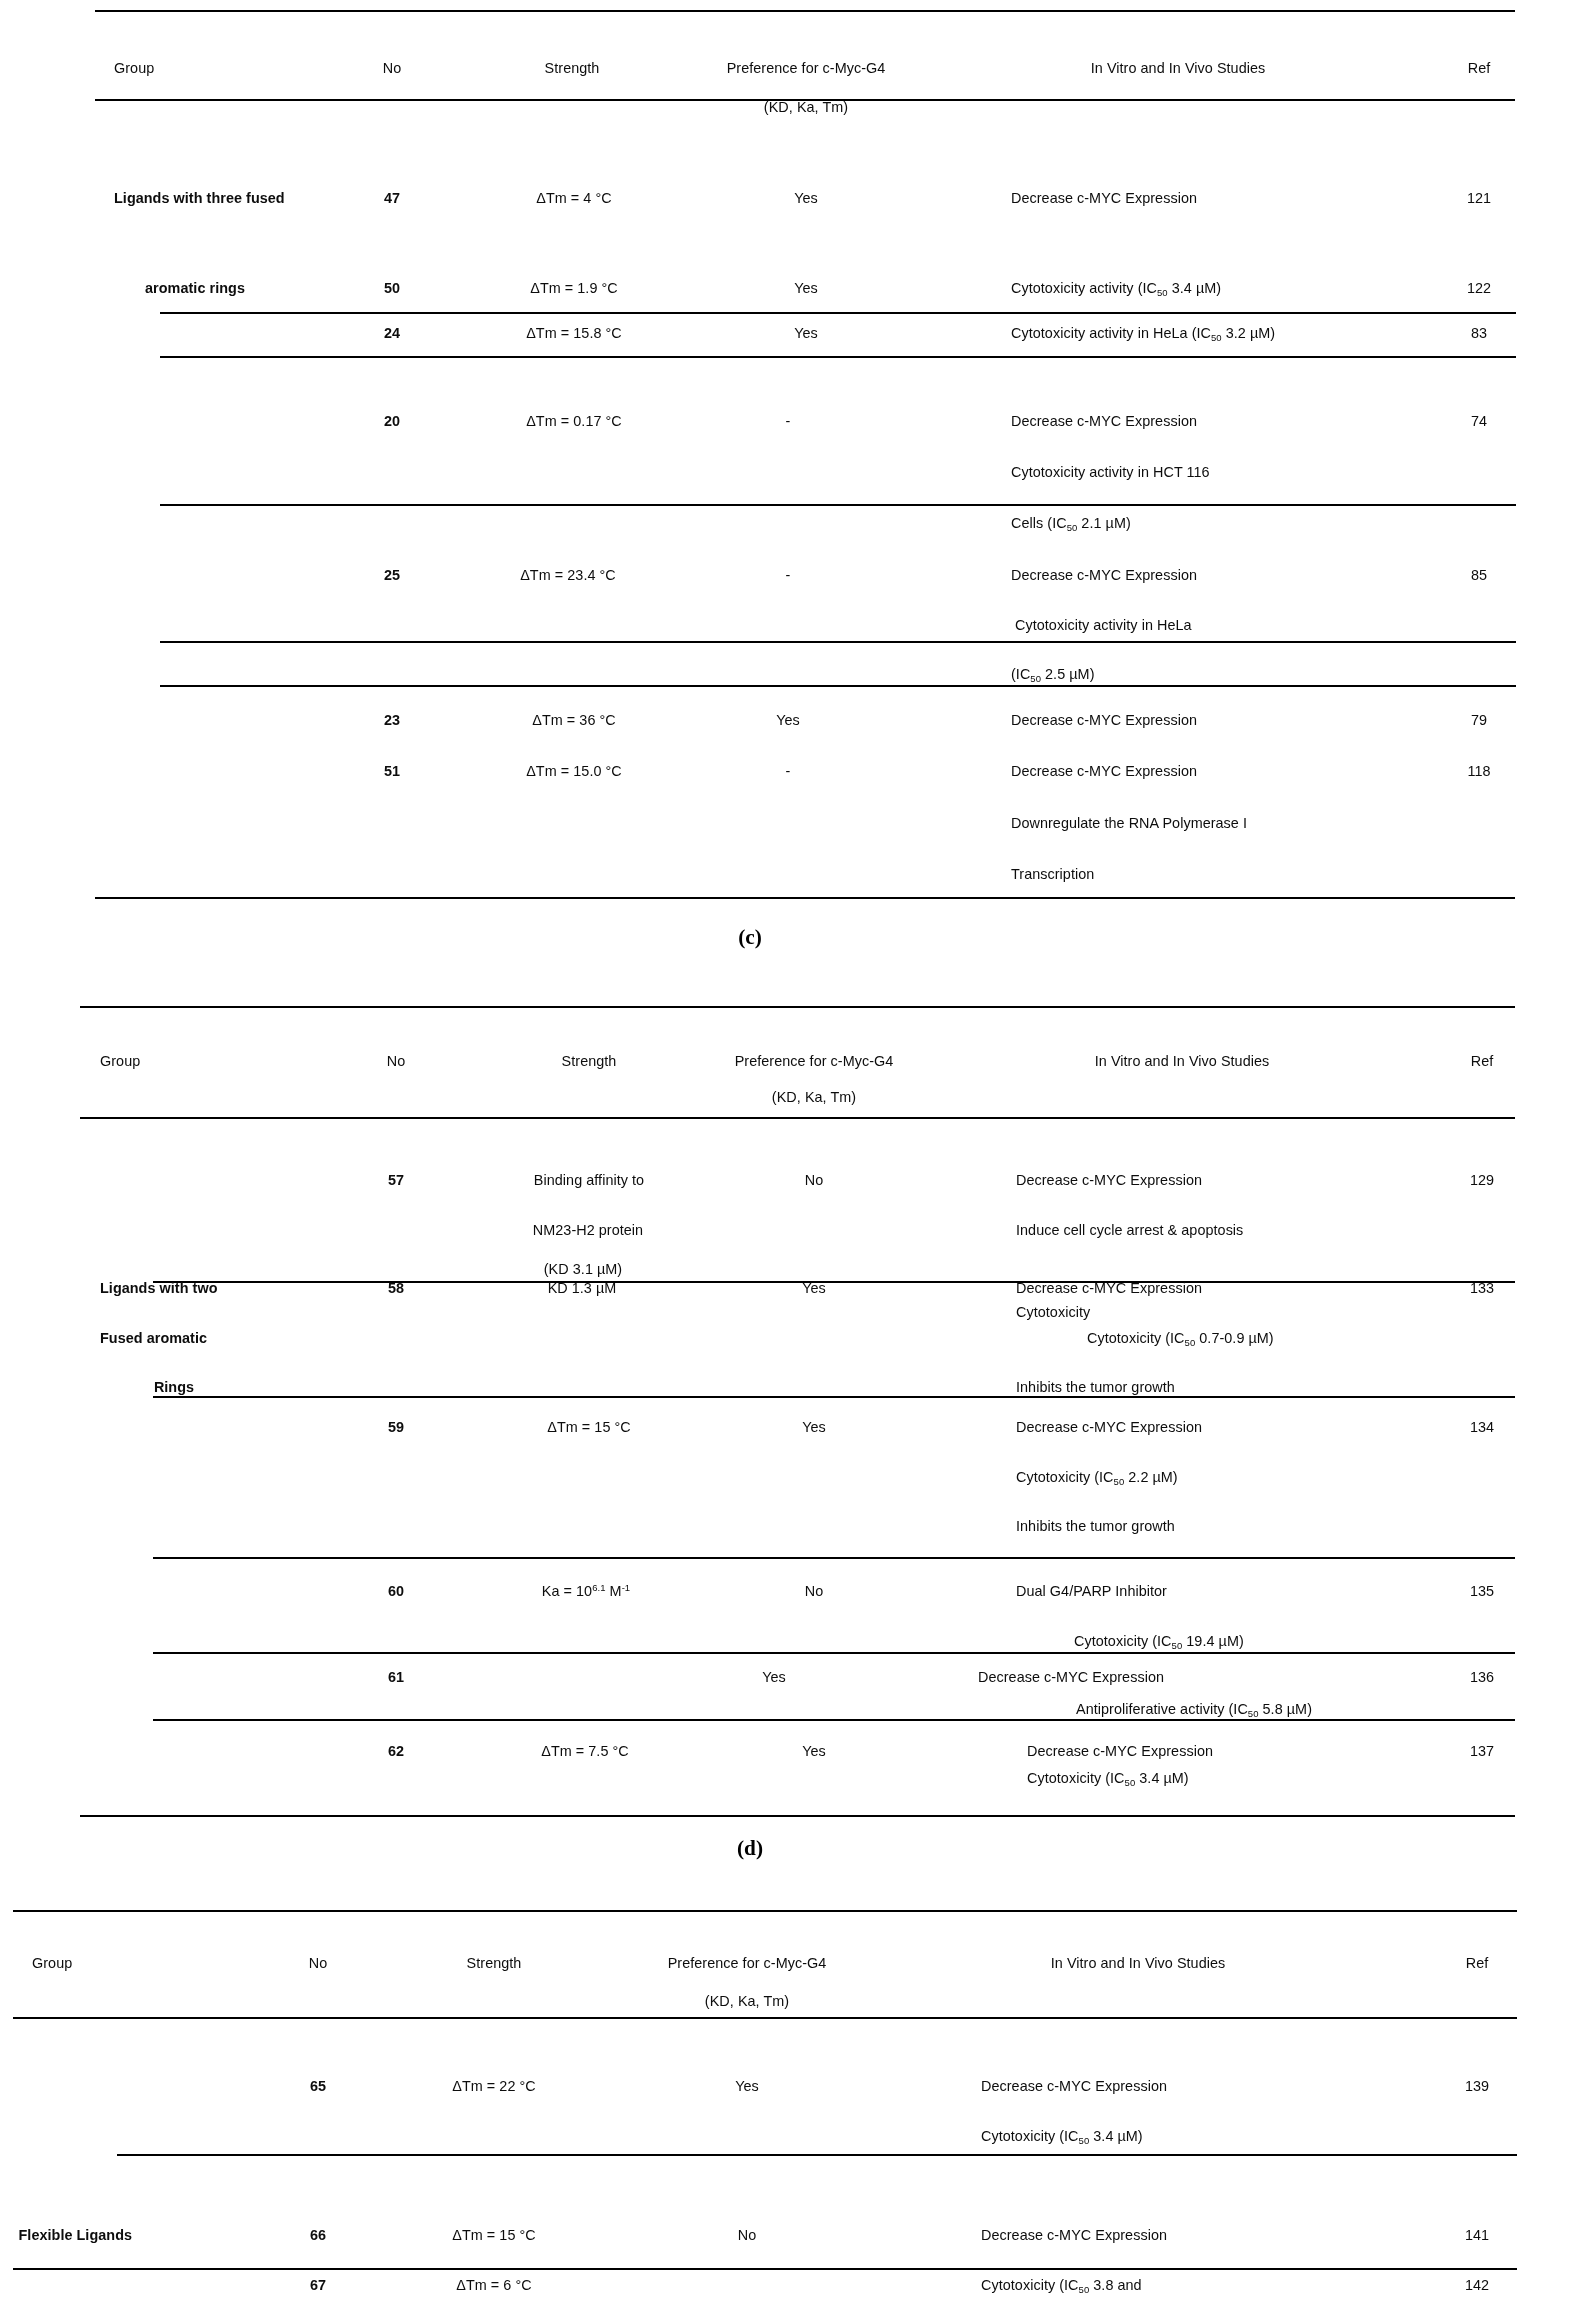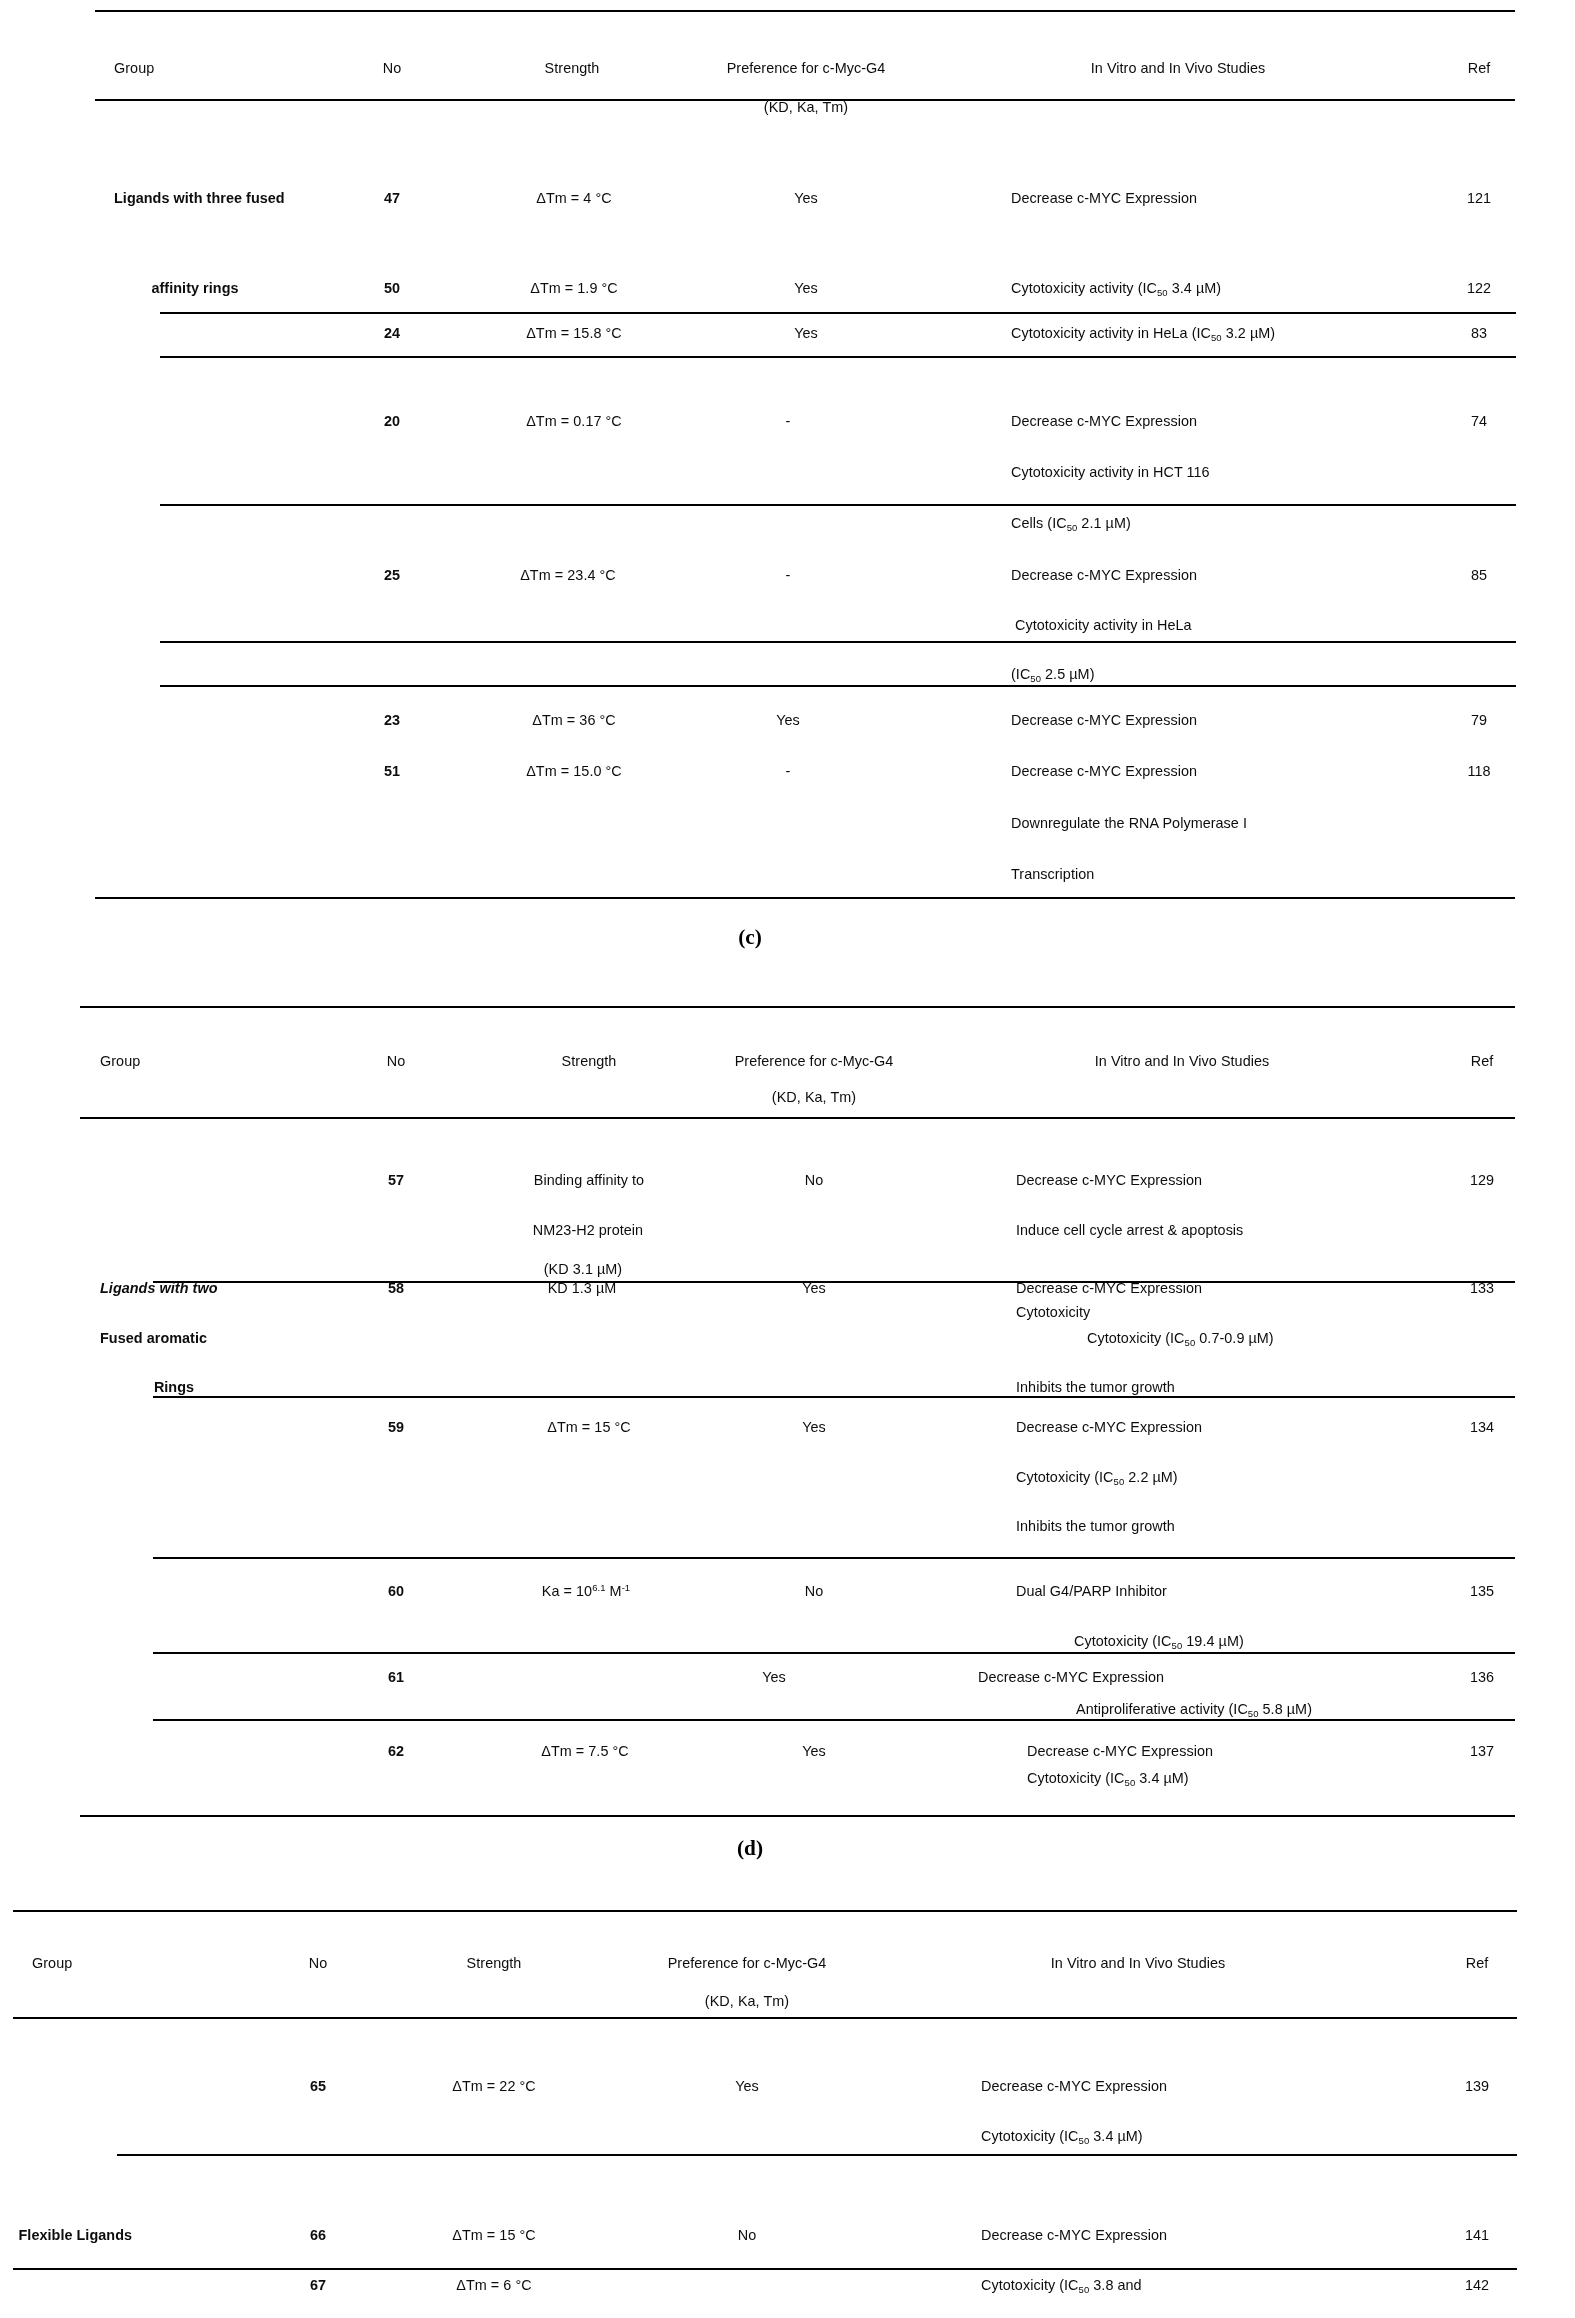--- a/index.html
+++ b/index.html
@@ -69,21 +69,21 @@
 
   <div class="cell hdr left" style="left:114px;top:60px;">Group</div>
   <div class="cell hdr ctr" style="left:392px;top:60px;">No</div>
   <div class="cell hdr ctr" style="left:572px;top:60px;">Strength</div>
   <div class="cell hdr ctr" style="left:806px;top:60px;">Preference for c-Myc-G4</div>
   <div class="cell hdr ctr" style="left:806px;top:99px;">(KD, Ka, Tm)</div>
   <div class="cell hdr ctr" style="left:1178px;top:60px;">In Vitro and In Vivo Studies</div>
   <div class="cell hdr ctr" style="left:1479px;top:60px;">Ref</div>
 
   <div class="cell b left" style="left:114px;top:190px;">Ligands with three fused</div>
-  <div class="cell b ctr" style="left:195px;top:280px;">affinity rings</div>
+  <div class="cell b ctr" style="left:195px;top:280px;">aromatic rings</div>
 
   <div class="cell b ctr" style="left:392px;top:190px;">47</div>
   <div class="cell ctr" style="left:574px;top:190px;text-align:right;">ΔTm = 4 °C</div>
   <div class="cell ctr" style="left:806px;top:190px;">Yes</div>
   <div class="cell left" style="left:1011px;top:190px;">Decrease c-MYC Expression</div>
   <div class="cell ctr" style="left:1479px;top:190px;">121</div>
 
   <div class="cell b ctr" style="left:392px;top:280px;">50</div>
   <div class="cell ctr" style="left:574px;top:280px;">ΔTm = 1.9 °C</div>
   <div class="cell ctr" style="left:806px;top:280px;">Yes</div>
@@ -141,21 +141,21 @@
   <div class="rule" style="left:80px;top:860px;width:1435px;"></div>
 
   <div class="cell hdr left" style="left:100px;top:98px;">Group</div>
   <div class="cell hdr ctr" style="left:396px;top:98px;">No</div>
   <div class="cell hdr ctr" style="left:589px;top:98px;">Strength</div>
   <div class="cell hdr ctr" style="left:814px;top:98px;">Preference for c-Myc-G4</div>
   <div class="cell hdr ctr" style="left:814px;top:134px;">(KD, Ka, Tm)</div>
   <div class="cell hdr ctr" style="left:1182px;top:98px;">In Vitro and In Vivo Studies</div>
   <div class="cell hdr ctr" style="left:1482px;top:98px;">Ref</div>
 
-  <div class="cell b left" style="left:100px;top:325px;font-style:italic;">Ligands with two</div>
+  <div class="cell b left" style="left:100px;top:325px;">Ligands with two</div>
   <div class="cell b left" style="left:100px;top:375px;">Fused aromatic</div>
   <div class="cell b ctr" style="left:174px;top:424px;">Rings</div>
 
   <div class="cell b ctr" style="left:396px;top:217px;">57</div>
   <div class="cell ctr" style="left:589px;top:217px;">Binding affinity to</div>
   <div class="cell ctr" style="left:588px;top:267px;">NM23-H2 protein</div>
   <div class="cell ctr" style="left:583px;top:306px;">(K<span style="font-size:1em;">D</span> 3.1 µM)</div>
   <div class="cell ctr" style="left:814px;top:217px;">No</div>
   <div class="cell left" style="left:1016px;top:217px;">Decrease c-MYC Expression</div>
   <div class="cell left" style="left:1016px;top:267px;">Induce cell cycle arrest &amp; apoptosis</div>

